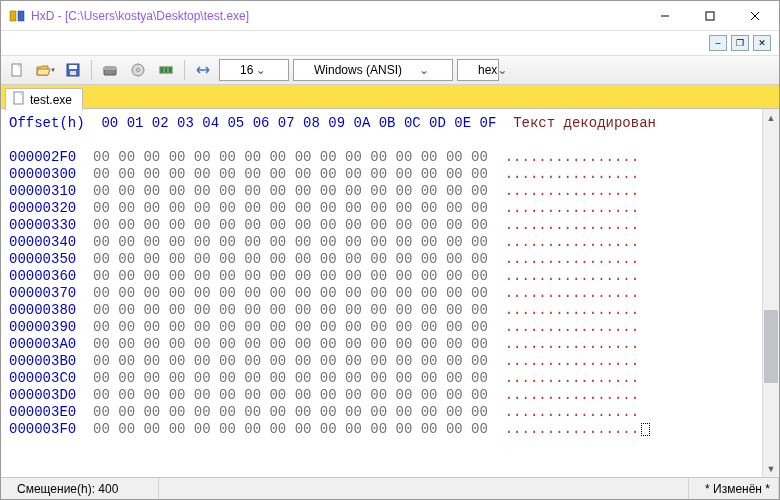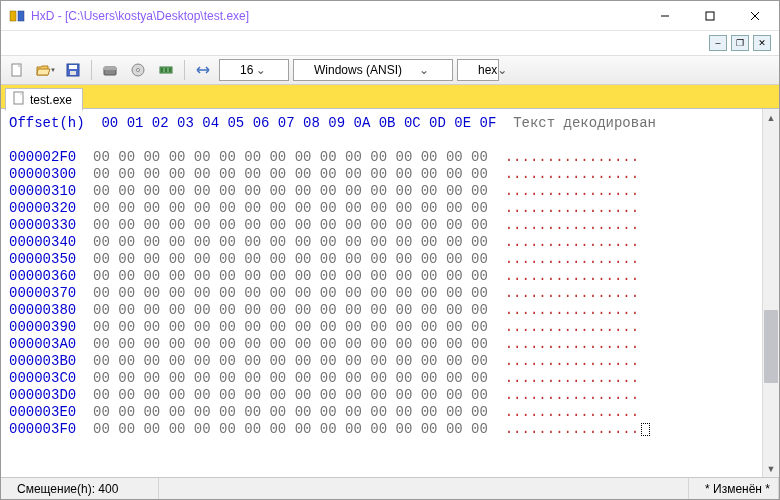--- a/index.html
+++ b/index.html
@@ -16,21 +16,21 @@
 .tbtn { width: 24px; height: 24px; display: inline-flex; align-items: center; justify-content: center; border: 1px solid transparent; }
 .tsep { width: 1px; height: 20px; background: #c8c8c8; margin: 0 2px; }
 .tsel { height: 22px; border: 1px solid #a0a0a0; background: #fff; display: flex; align-items: center; padding: 0 20px; font-size: 12px; }
 .tsel .dd { margin-left: auto; width: 16px; text-align: center; color: #555; }
 .tabbar { height: 24px; display: flex; align-items: flex-start; padding: 2px 4px 0 4px; background: #fde047; border-bottom: 1px solid #c0c0c0; }
 .tab { background: #fff; border: 1px solid #c0c0c0; border-bottom: 1px solid #fff; padding: 2px 10px 2px 6px; display: flex; align-items: center; gap: 4px; position: relative; top: 1px; font-size: 12px; }
 .hexarea { flex: 1; display: flex; overflow: hidden; }
 .hexcontent { flex: 1; font-family: "Courier New", monospace; font-size: 14px; line-height: 17px; padding: 6px 8px; white-space: pre; color: #000; overflow: hidden; }
 .hdr-offset { color: #0000d0; }
 .hdr-cols { color: #0000d0; }
-.hdr-text { color: #737373; margin-top: 7px; }
+.hdr-text { color: #7f1d1d; margin-top: 7px; }
 .row-offset { color: #0000d0; }
 .row-bytes { color: #737373; }
 .row-text { color: #c03030; }
 .vscroll { width: 17px; background: #f0f0f0; border-left: 1px solid #dadada; display: flex; flex-direction: column; }
 .vscroll .sbtn { height: 17px; background: #f0f0f0; display: flex; align-items: center; justify-content: center; color: #606060; font-size: 9px; }
 .vscroll .track { flex: 1; position: relative; }
 .vscroll .thumb { position: absolute; left: 1px; right: 1px; background: #c2c3c9; border-radius: 1px; }
 .statusbar { height: 22px; border-top: 1px solid #c8c8c8; background: #f0f0f0; display: flex; align-items: center; font-size: 12px; }
 .status-cell { padding: 0 8px; border-right: 1px solid #d4d4d4; height: 100%; display: flex; align-items: center; margin-left: 8px; }
 .status-cell.flex { flex: 1; }

